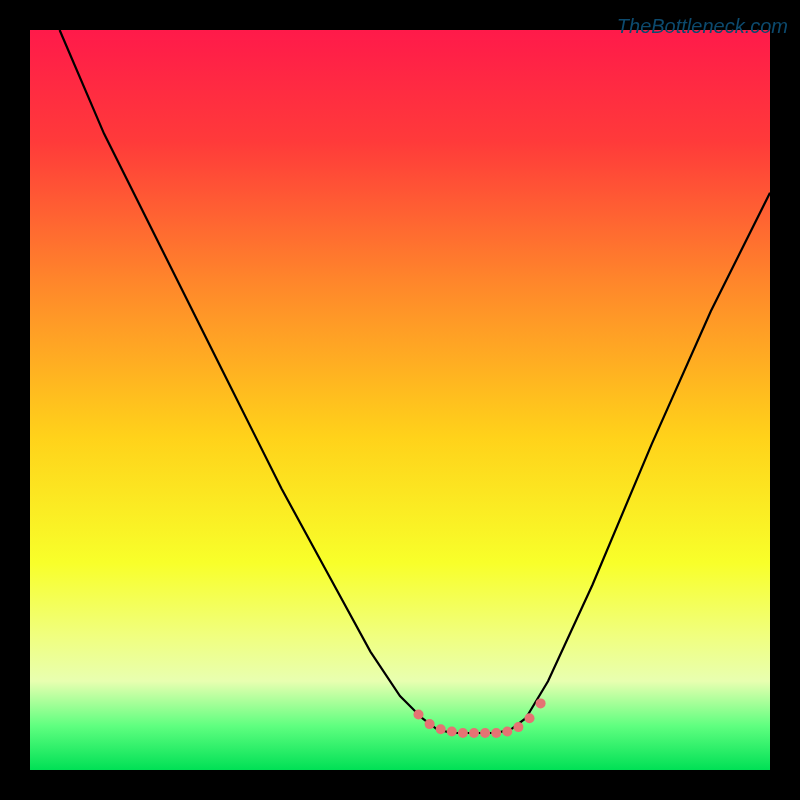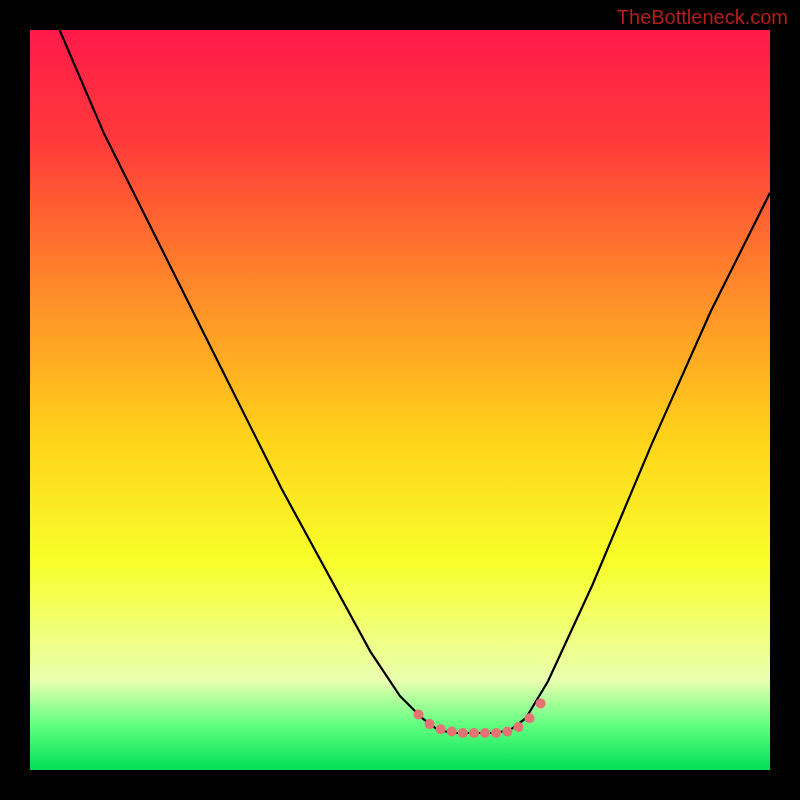--- a/index.html
+++ b/index.html
@@ -1,25 +1,26 @@
 <!DOCTYPE html>
 <html><head>
 <meta charset="utf-8">
 <style>
   * { margin: 0; padding: 0; box-sizing: border-box; }
   body { width: 800px; height: 800px; overflow: hidden; font-family: Arial, sans-serif; }
   .container { position: relative; width: 800px; height: 800px; }
   .watermark {
     position: absolute;
-    top: 6px;
+    top: 15px;
     right: 12px;
     font-size: 20px;
-    color: #b91c1c;
+    color: #0c4a6e;
     font-weight: 500;
     z-index: 10;
+    font-style: italic;
   }
   svg { display: block; }
 </style>
 </head>
 <body>
 
 <div class="container">
   <div class="watermark">TheBottleneck.com</div>
   <svg id="chart-svg" width="800" height="800">
     <defs>

